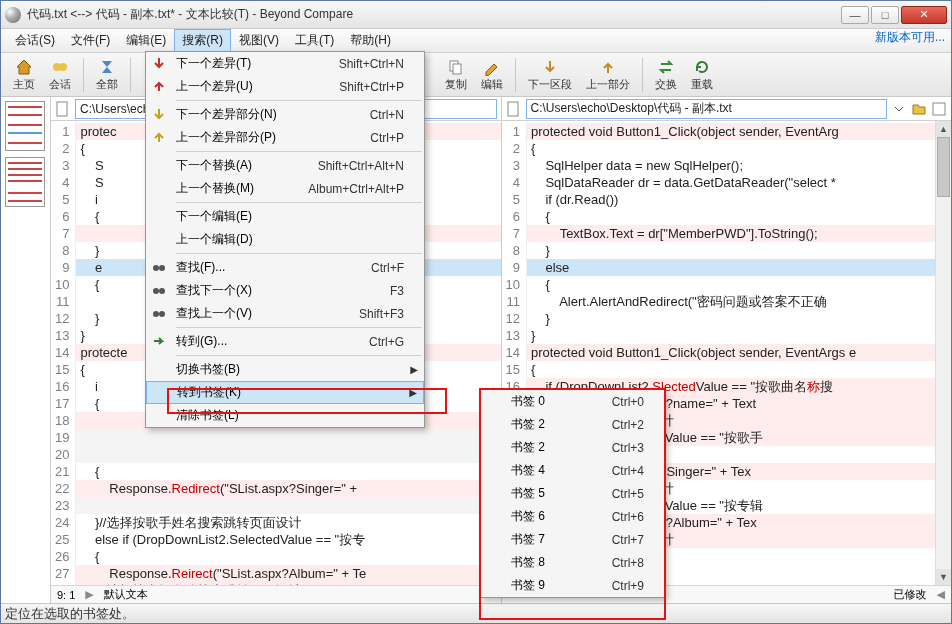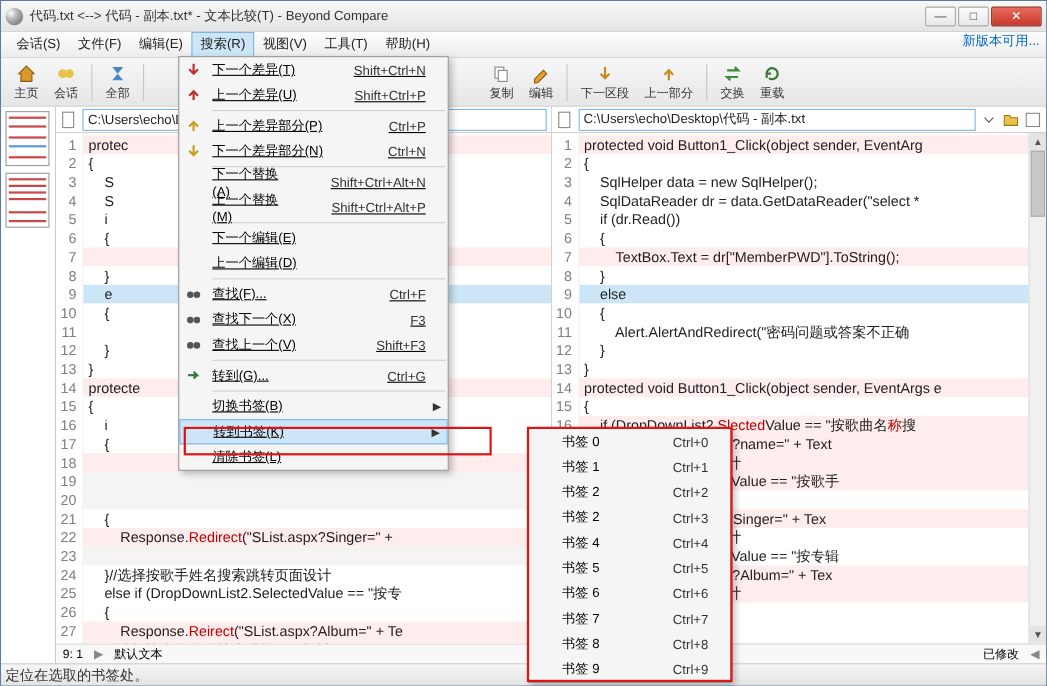--- a/index.html
+++ b/index.html
@@ -48,21 +48,21 @@
 .kw-red { color: #c00000; }
 
 .menu { position: absolute; background: #f5f5f5; border: 1px solid #979797; box-shadow: 3px 3px 6px rgba(0,0,0,0.25); font-size: 12px; z-index: 100; }
 .menu-row { display: flex; align-items: center; height: 23px; padding: 0 20px 0 30px; position: relative; }
 .menu-row.hl { background: #cde6f7; border: 1px solid #7eb4ea; }
 .menu-row .lbl { flex: 1; color: #000; }
 .menu-row .sc { color: #333; margin-left: 40px; }
 .menu-row .ic { position: absolute; left: 6px; width: 16px; height: 16px; }
 .menu-row .arrow { position: absolute; right: 6px; color: #333; font-size: 10px; }
 .menu-sep { height: 1px; background: #d0d0d0; margin: 2px 2px 2px 30px; }
-.menu.main { left: 162px; top: 51px; width: 246px; text-decoration: underline; }
+.menu.main { left: 145px; top: 51px; width: 280px; }
 .menu.sub { left: 480px; top: 389px; width: 185px; }
 
 .redbox { position: absolute; border: 2px solid #e01414; pointer-events: none; z-index: 200; }
 .redbox.r1 { left: 167px; top: 388px; width: 280px; height: 26px; }
 .redbox.r2 { left: 479px; top: 388px; width: 187px; height: 232px; }
 
 .statusbar { height: 20px; background: linear-gradient(#f6f6f6,#e4e4e4); border-top: 1px solid #c8c8c8; display: flex; align-items: center; font-size: 13px; color: #333; padding: 0 4px; }
 
 .panel-status { height: 18px; border-top: 1px solid #d8d8d8; display: flex; align-items: center; font-size: 11px; padding: 0 6px; gap: 10px; background: #f8f8f8; }
 
@@ -367,40 +367,40 @@
     <div class="menu-row">
       <span class="ic"><svg width="14" height="14">
           <path d="M7 12V4M3 8l4-4 4 4" stroke="#c03030" stroke-width="2" fill="none"></path>
         </svg></span>
       <span class="lbl">上一个差异(U)</span>
       <span class="sc">Shift+Ctrl+P</span>
     </div>
     <div class="menu-sep"></div>
     <div class="menu-row">
       <span class="ic"><svg width="14" height="14">
+          <path d="M7 2v8M3 7l4 4 4-4" stroke="#c7a020" stroke-width="2" fill="none"></path>
+        </svg></span>
+      <span class="lbl">下一个差异部分(N)</span>
+      <span class="sc">Ctrl+N</span>
+    </div>
+    <div class="menu-row">
+      <span class="ic"><svg width="14" height="14">
           <path d="M7 12V4M3 8l4-4 4 4" stroke="#c7a020" stroke-width="2" fill="none"></path>
         </svg></span>
       <span class="lbl">上一个差异部分(P)</span>
       <span class="sc">Ctrl+P</span>
     </div>
-    <div class="menu-row">
-      <span class="ic"><svg width="14" height="14">
-          <path d="M7 2v8M3 7l4 4 4-4" stroke="#c7a020" stroke-width="2" fill="none"></path>
-        </svg></span>
-      <span class="lbl">下一个差异部分(N)</span>
-      <span class="sc">Ctrl+N</span>
-    </div>
     <div class="menu-sep"></div>
     <div class="menu-row">
       <span class="lbl">下一个替换(A)</span>
       <span class="sc">Shift+Ctrl+Alt+N</span>
     </div>
     <div class="menu-row">
       <span class="lbl">上一个替换(M)</span>
-      <span class="sc">Shift+Ctrl+Alt+P</span>
+      <span class="sc">Album+Ctrl+Alt+P</span>
     </div>
     <div class="menu-sep"></div>
     <div class="menu-row">
       <span class="lbl">下一个编辑(E)</span>
     </div>
     <div class="menu-row">
       <span class="lbl">上一个编辑(D)</span>
     </div>
     <div class="menu-sep"></div>
     <div class="menu-row">
@@ -448,24 +448,20 @@
       <span class="lbl">清除书签(L)</span>
     </div>
   </div>
 
 <div class="menu sub" id="menuSub">
     <div class="menu-row">
       <span class="lbl">书签 0</span>
       <span class="sc">Ctrl+0</span>
     </div>
     <div class="menu-row">
-      <span class="lbl">书签 1</span>
-      <span class="sc">Ctrl+1</span>
-    </div>
-    <div class="menu-row">
       <span class="lbl">书签 2</span>
       <span class="sc">Ctrl+2</span>
     </div>
     <div class="menu-row">
       <span class="lbl">书签 2</span>
       <span class="sc">Ctrl+3</span>
     </div>
     <div class="menu-row">
       <span class="lbl">书签 4</span>
       <span class="sc">Ctrl+4</span>

